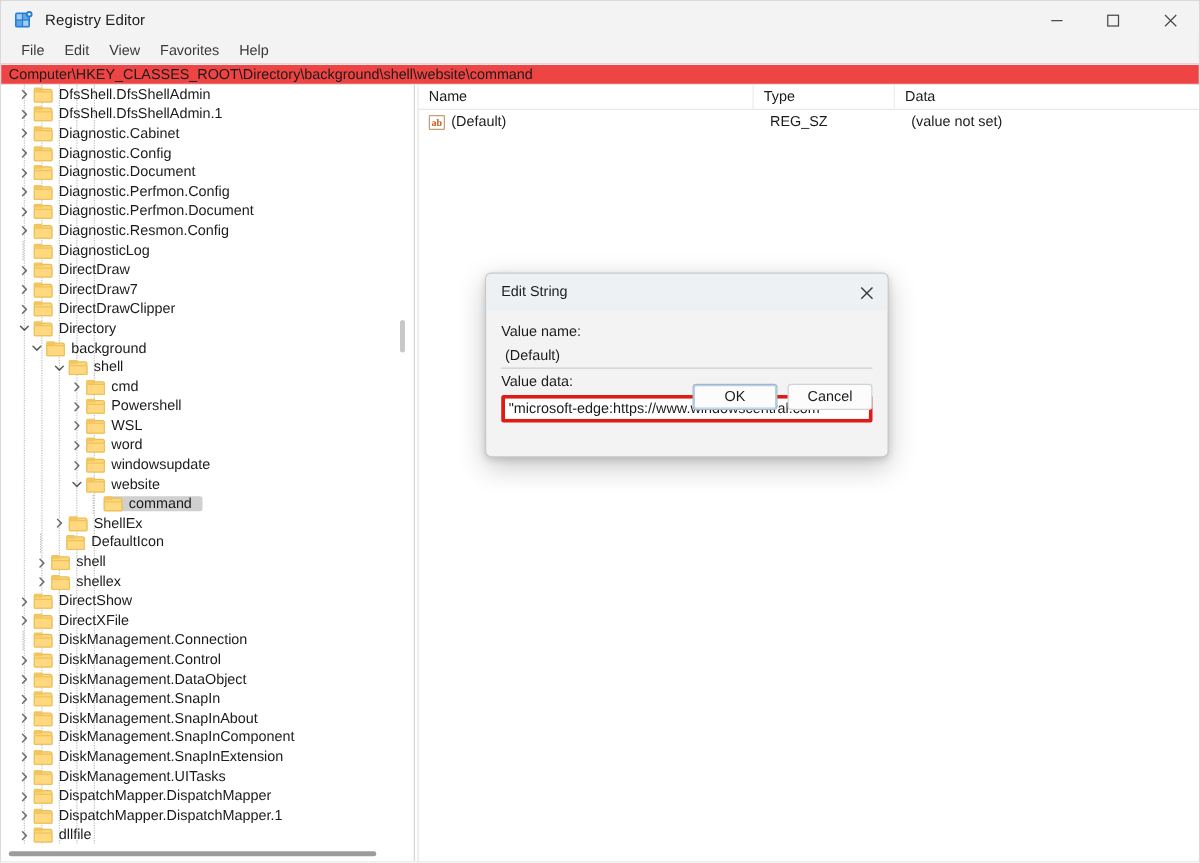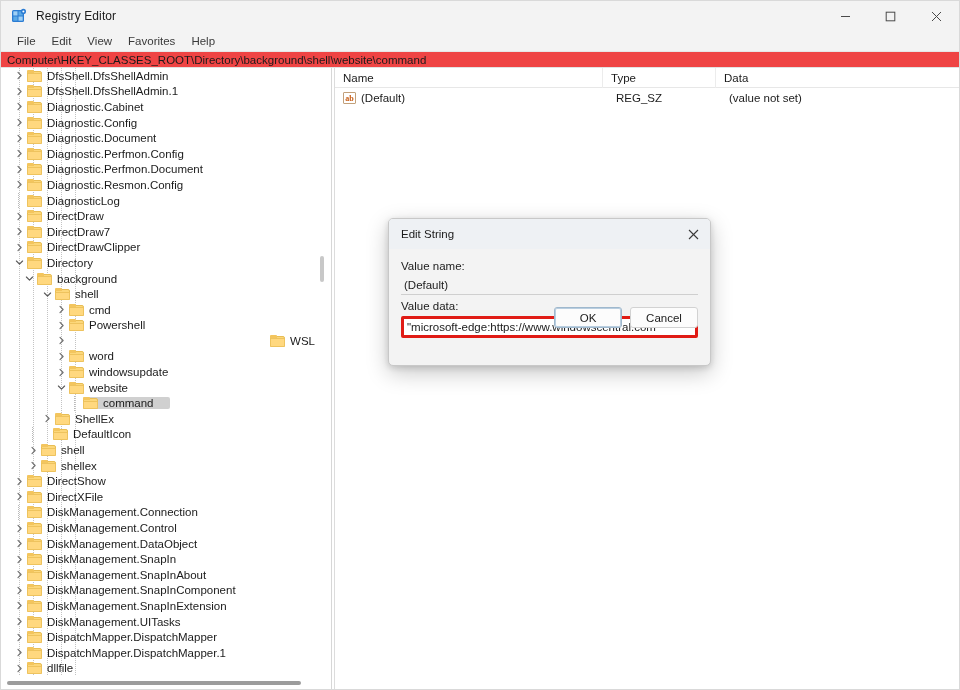--- a/index.html
+++ b/index.html
@@ -139,21 +139,21 @@
     position: absolute; left: 0px; top: 3.5px;
     width: 15px; height: 8.5px;
     background: #ffd87f;
     border: 1px solid #eec35e;
     border-radius: 1px;
   }
   .tree-label { padding-right: 4px; }
   .tree-row.selected .tree-sel {
     background: #d0d0d0;
     border-radius: 2px;
-    padding: 0 12px 0 0;
+    padding: 0 4px 0 0;
     display: flex; align-items: center;
   }
   .tree-sel { display: flex; align-items: center; }
   .guides {
     position: absolute; top: 0; left: 0;
     height: 100%;
     pointer-events: none;
   }
 
   
@@ -614,21 +614,21 @@
               </div>
               <div class="tree-sel">
                 <div class="folder">
                   <div class="f-back"></div>
                   <div class="f-tab"></div>
                   <div class="f-front"></div>
                 </div>
                 <div class="tree-label">Powershell</div>
               </div>
             </div>
-            <div class="tree-row" style="padding-left: 52px; justify-content: space-between;">
+            <div class="tree-row" style="padding-left: 52px;">
               <div class="chev">
                 <svg width="9" height="9" viewBox="0 0 9 9">
                   <polyline points="3,1.4 6.1,4.5 3,7.6" fill="none" stroke="#6e6e6e" stroke-width="1.15" stroke-linecap="round" stroke-linejoin="round"></polyline>
                 </svg>
               </div>
               <div class="tree-sel">
                 <div class="folder">
                   <div class="f-back"></div>
                   <div class="f-tab"></div>
                   <div class="f-front"></div>

